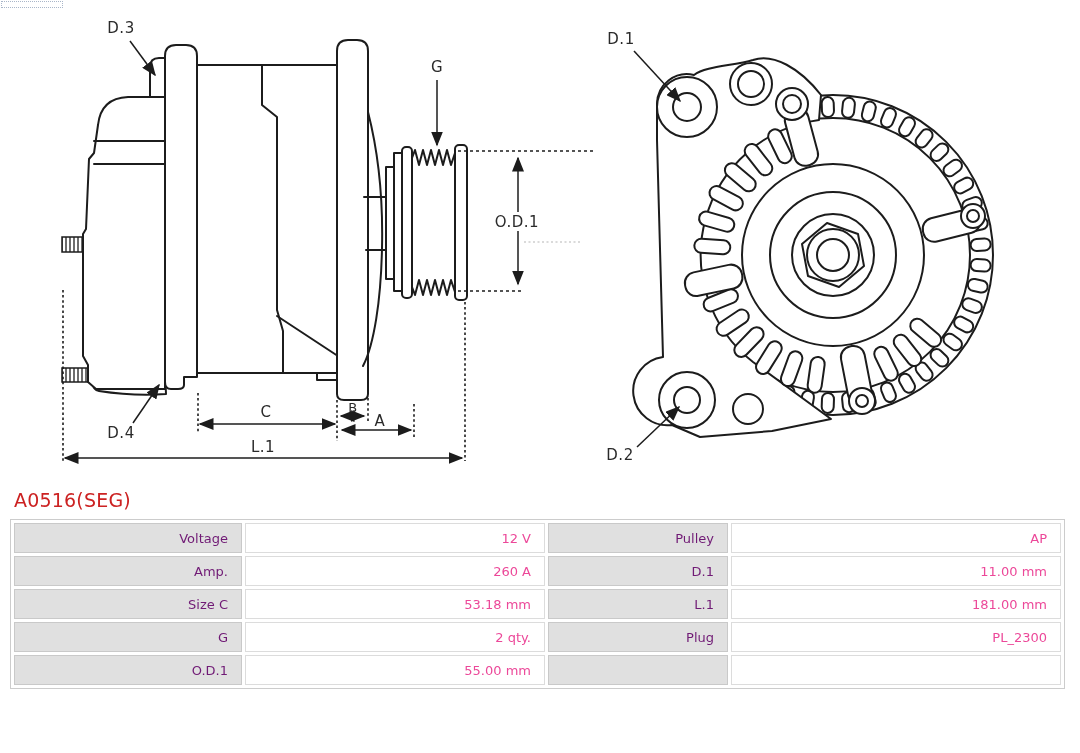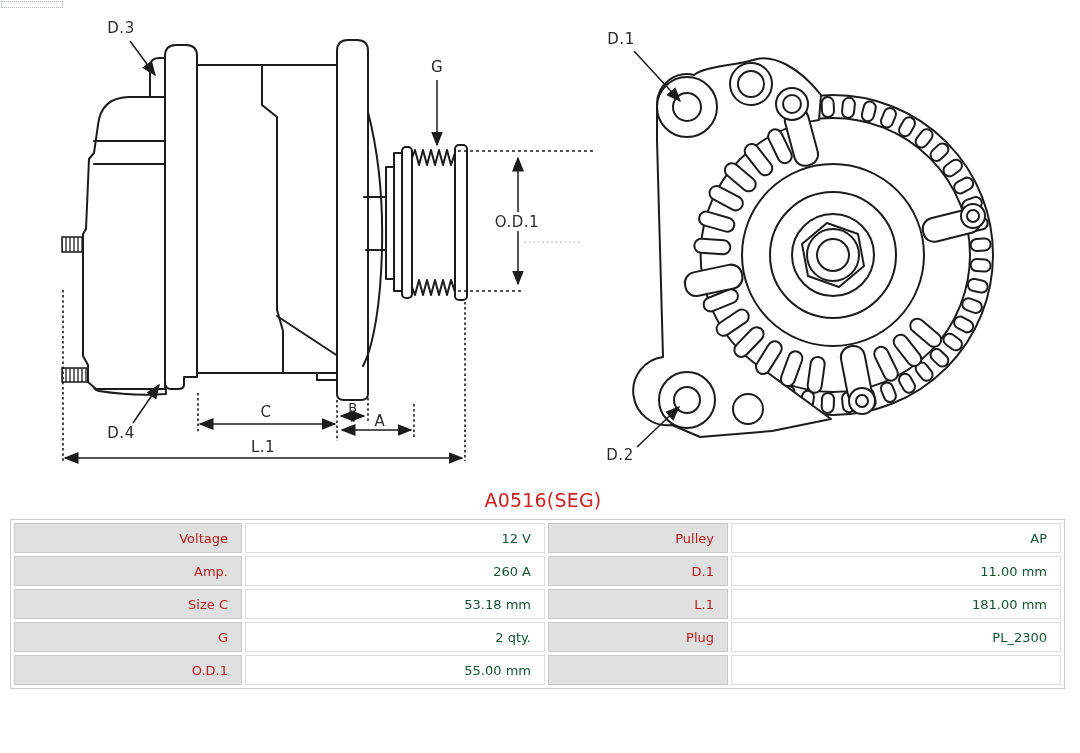--- a/index.html
+++ b/index.html
@@ -8,25 +8,25 @@
   svg{display:block;}
   svg text{font-family:"DejaVu Sans",sans-serif;font-size:15px;fill:#2a2a2a;letter-spacing:.5px;}
   text.small{font-size:13px;}
   .s{fill:#fff;stroke:#1c1c1c;stroke-width:2;stroke-linejoin:round;}
   .ln{fill:none;stroke:#1c1c1c;stroke-width:2;stroke-linejoin:round;stroke-linecap:round;}
   .dim{fill:none;stroke:#1c1c1c;stroke-width:1.5;}
   .ext{fill:none;stroke:#1c1c1c;stroke-width:1.6;stroke-dasharray:2.5,2.6;}
   .dsh{fill:none;stroke:#1c1c1c;stroke-width:1.6;stroke-dasharray:3,3;}
   .gdot{fill:none;stroke:#b5b5b5;stroke-width:1.2;stroke-dasharray:2,2.5;}
   .hatchrect{stroke:#1c1c1c;stroke-width:1.5;}
-  h2#ptitle{margin:4px 8px 8px 14px;font-size:19px;font-weight:400;color:#cc2222;font-family:"DejaVu Sans",sans-serif;letter-spacing:.2px;text-align:center;}
+  h2#ptitle{margin:4px 8px 8px 14px;font-size:19px;font-weight:400;color:#cc2222;font-family:"DejaVu Sans",sans-serif;letter-spacing:.2px;}
   table.spec{border-collapse:separate;border-spacing:3px;background:#fff;border:1px solid #cccccc;margin-left:10px;table-layout:fixed;width:1053px;}
   table.spec td{height:28px;font-size:13px;padding:0 13px 0 6px;text-align:right;overflow:hidden;white-space:nowrap;}
-  td.lab{background:#e0e0e0;border:1px solid #c9c9c9;color:#b91c1c;}
-  td.val{background:#fff;border:1px solid #dcdcdc;color:#14532d;}
+  td.lab{background:#e0e0e0;border:1px solid #c9c9c9;color:#701a75;}
+  td.val{background:#fff;border:1px solid #dcdcdc;color:#ec4899;}
 </style>
 </head>
 <body>
 
 <div class="artifact"></div>
 
 <svg width="1080" height="485" viewBox="0 0 1080 485">
   <defs>
     <marker id="arr" viewBox="0 0 10 8" refX="9" refY="4" markerWidth="10" markerHeight="8" orient="auto-start-reverse">
       <path d="M0,0 L10,4 L0,8 Z" fill="#1c1c1c"></path>

